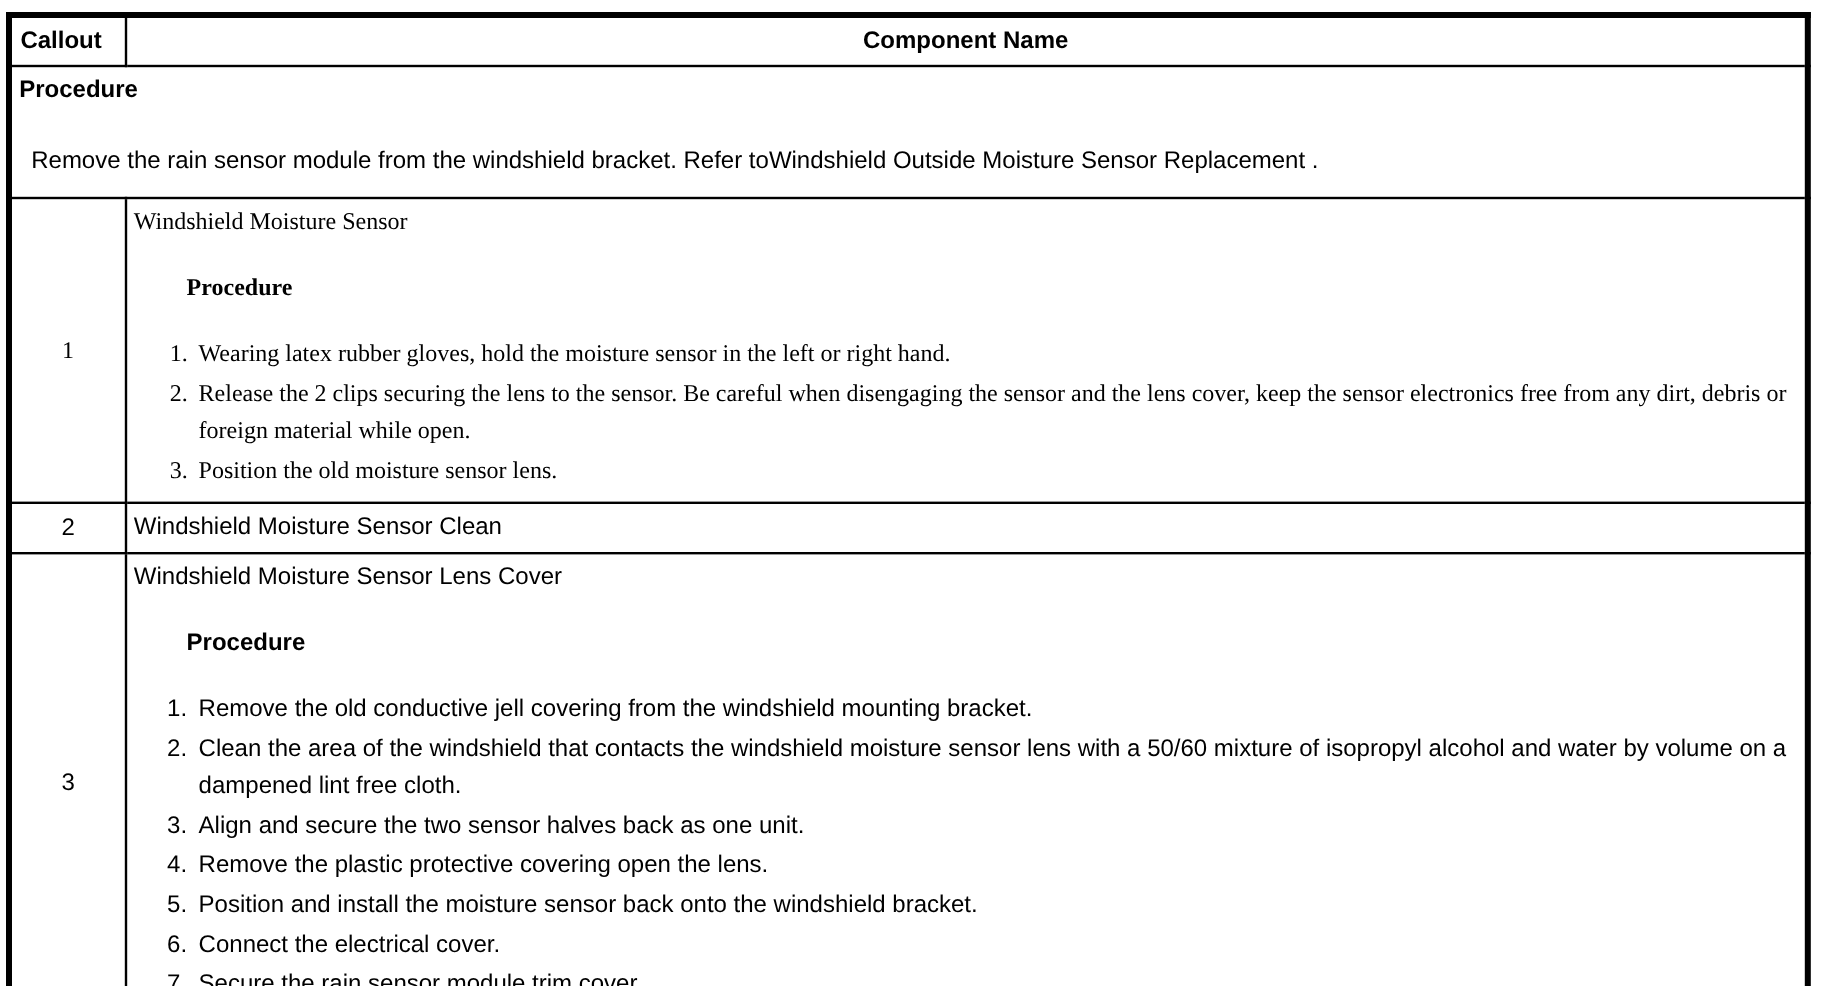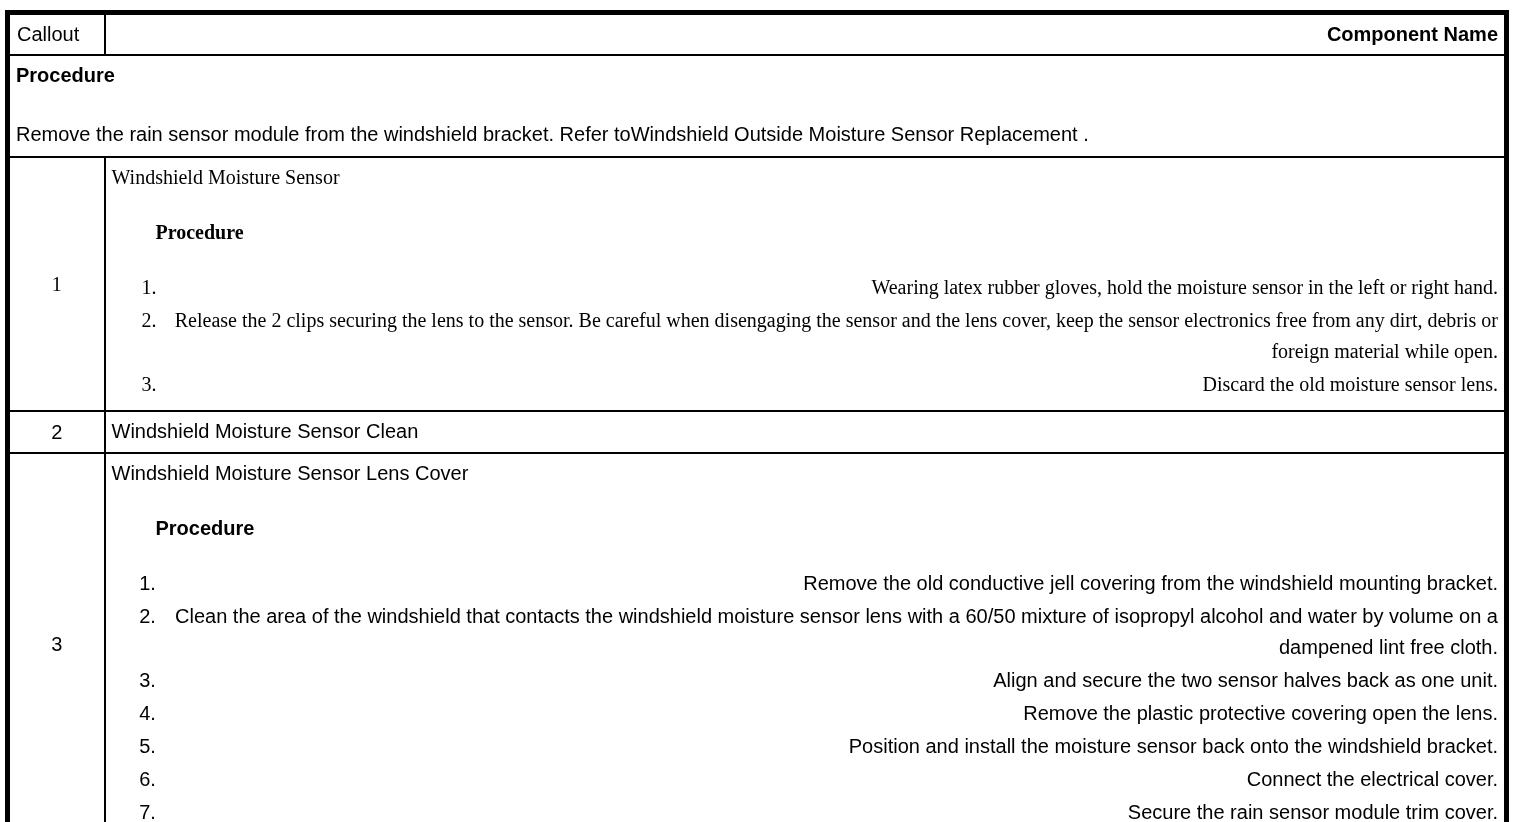--- a/index.html
+++ b/index.html
@@ -27,58 +27,57 @@
   }
   .comp-table th, .comp-table td {
     border: 2px solid #000000;
     padding: 4px 6px;
     vertical-align: top;
     line-height: 31px;
   }
   col.callout-col { width: 97px; }
   th.callout-h {
     text-align: left;
-    font-weight: normal;
+    font-weight: bold;
     padding-left: 7px;
     height: 30px;
     vertical-align: middle;
   }
   th.compname-h {
-    text-align: right;
+    text-align: center;
     font-weight: bold;
     height: 30px;
     vertical-align: middle;
   }
   td.callout-cell {
     text-align: center;
     vertical-align: middle;
   }
   tr.intro-row td { height: 92px; }
   .intro-title {
     font-weight: bold;
     margin: 0 0 28px 0;
   }
-  .intro-text { margin: 0; }
+  .intro-text { margin: 10px; }
   tr.row-1 td { height: 244px; font-family: Liberation Serif, serif; }
   tr.row-2 td { height: 32px; }
   tr.row-3 td { height: 368px; }
   .component-line { margin: 0; }
   .proc-head {
     font-weight: bold;
     margin: 24px 0 24px 44px;
   }
   ol.steps {
     margin: 0;
     padding-left: 50px;
   }
   ol.steps li {
     line-height: 31px;
     margin: 0 0 2px 0;
     padding-left: 4px;
-    text-align: right;
   }
 </style>
 </head>
 <body>
 
 <div class="page">
   <table class="comp-table">
     <colgroup>
       <col class="callout-col">
       <col>
@@ -101,42 +100,42 @@
       <td class="callout-cell">1</td>
       <td>
         <div class="component-line">Windshield Moisture Sensor</div>
         <div class="proc-head">Procedure</div>
         <ol class="steps">
 
             <li>Wearing latex rubber gloves, hold the moisture sensor in the left or right hand.</li>
 
             <li>Release the 2 clips securing the lens to the sensor. Be careful when disengaging the sensor and the lens cover, keep the sensor electronics free from any dirt, debris or foreign material while open.</li>
 
-            <li>Discard the old moisture sensor lens.</li>
+            <li>Position the old moisture sensor lens.</li>
           </ol>
       </td>
     </tr>
 
     <tr class="row-2">
       <td class="callout-cell">2</td>
       <td>
         <div class="component-line">Windshield Moisture Sensor Clean</div>
       </td>
     </tr>
 
     <tr class="row-3">
       <td class="callout-cell">3</td>
       <td>
         <div class="component-line">Windshield Moisture Sensor Lens Cover</div>
         <div class="proc-head">Procedure</div>
         <ol class="steps">
 
             <li>Remove the old conductive jell covering from the windshield mounting bracket.</li>
 
-            <li>Clean the area of the windshield that contacts the windshield moisture sensor lens with a 60/50 mixture of isopropyl alcohol and water by volume on a dampened lint free cloth.</li>
+            <li>Clean the area of the windshield that contacts the windshield moisture sensor lens with a 50/60 mixture of isopropyl alcohol and water by volume on a dampened lint free cloth.</li>
 
             <li>Align and secure the two sensor halves back as one unit.</li>
 
             <li>Remove the plastic protective covering open the lens.</li>
 
             <li>Position and install the moisture sensor back onto the windshield bracket.</li>
 
             <li>Connect the electrical cover.</li>
 
             <li>Secure the rain sensor module trim cover.</li>

